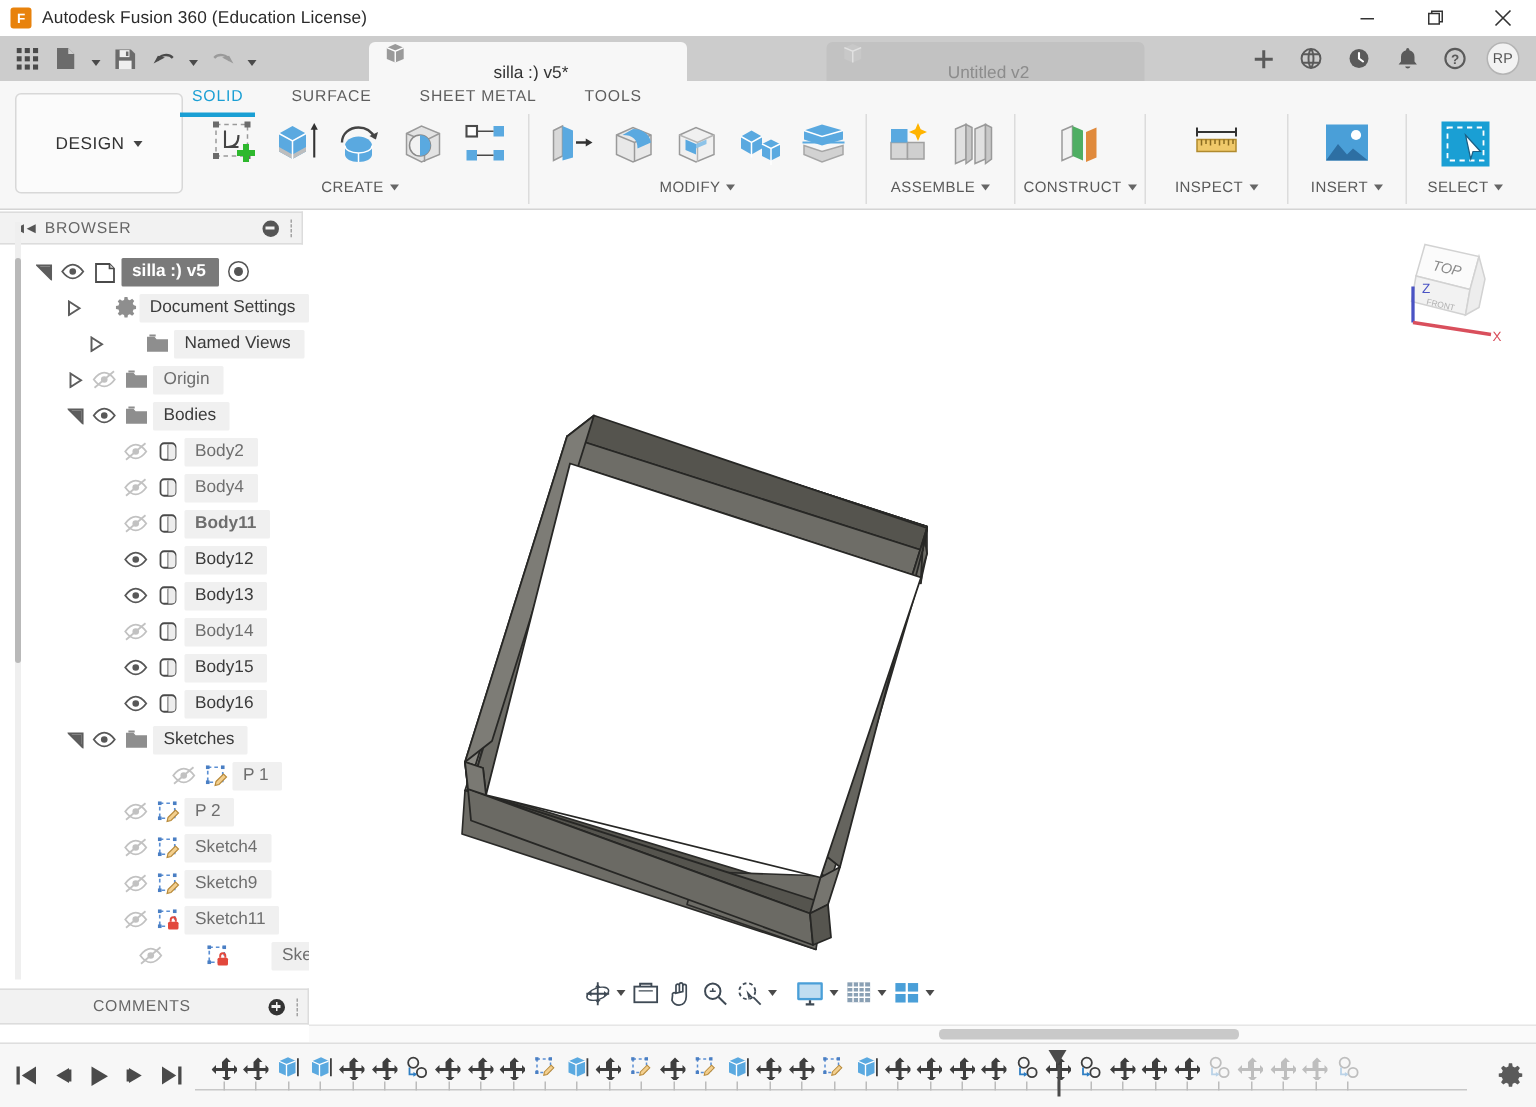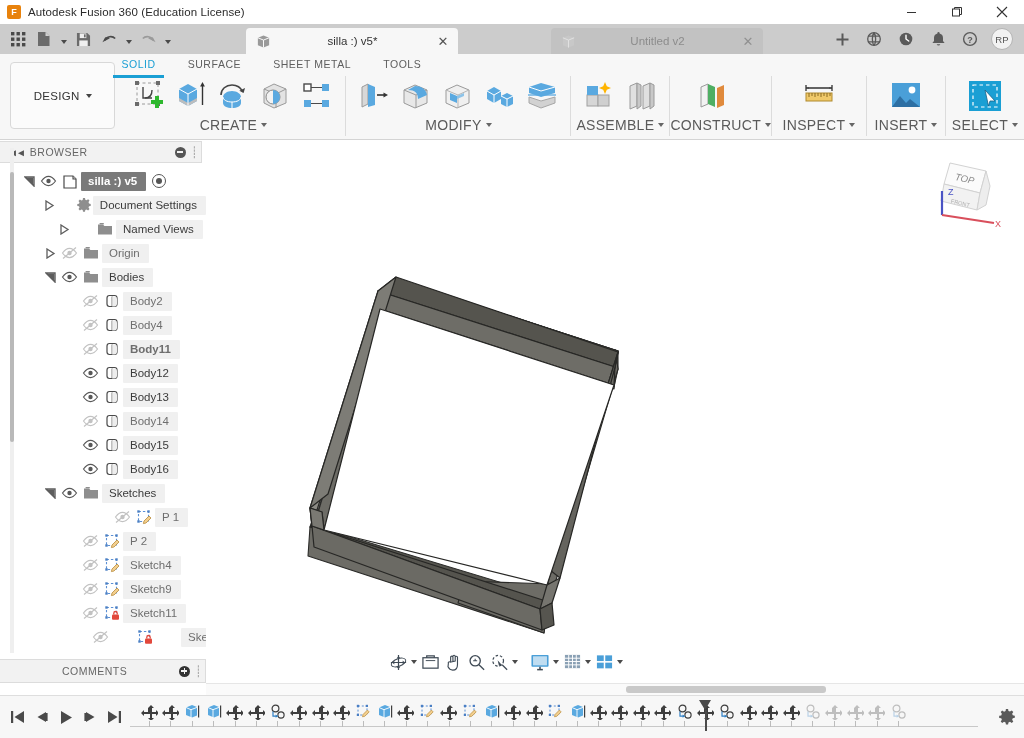--- a/index.html
+++ b/index.html
@@ -47,23 +47,23 @@
   .qat-caret {
     width: 13px; height: 26px; display: flex; align-items: flex-end;
     justify-content: center; padding-bottom: 8px;
   }
   .caret-dn {
     width: 0; height: 0; border-left: 3.5px solid transparent;
     border-right: 3.5px solid transparent; border-top: 4px solid #4a4a4a;
   }
   .tabs { display: flex; align-items: flex-end; height: 30px; flex: 1; }
   .doc-tab {
-    height: 26px; min-width: 212px; display: flex; align-items: center;
+    height: 26px; min-width: 212px; display: flex; 
     padding: 0 6px 0 10px; font-size: 11.5px; position: relative;
-    border-top-left-radius: 4px; border-top-right-radius: 4px;
+    border-top-left-radius: 4px; border-top-right-radius: 4px; flex-direction: column;
   }
   .doc-tab.active { background: #f7f7f7; color: #333333; }
   .doc-tab.inactive { background: #c2c2c2; color: #8c8c8c; }
   .doc-tab .tab-title { flex: 1; text-align: center; white-space: nowrap; }
   .tab-close {
     width: 18px; height: 18px; display: flex; align-items: center;
     justify-content: center; font-size: 13px; line-height: 1;
   }
   .doc-tab.active .tab-close { color: #555; }
   .doc-tab.inactive .tab-close { color: #909090; }
@@ -103,21 +103,21 @@
   .rtab.active { color: #1a9fd4; }
   .rtab.active::after {
     content: ""; position: absolute; left: -8px; right: -8px; bottom: -2px;
     height: 3px; background: #1a9fd4;
   }
   .panels { display: flex; align-items: flex-start; height: 60px; }
   .panel { display: flex; flex-direction: column; height: 60px; position: relative; }
   .panel + .panel { border-left: 1px solid #dcdcdc; }
   .panel-icons { display: flex; align-items: flex-start; height: 40px; padding: 0 7px; }
   .panel-label {
-    font-size: 14px; color: #5a5a5a; text-align: center;
+    font-size: 10px; color: #5a5a5a; text-align: center;
     display: flex; align-items: center; justify-content: center;
     height: 18px; letter-spacing: 0.3px;
   }
   .panel-label .caret-dn { margin-left: 4px; border-top-color: #666; }
   .tool {
     width: 42px; height: 40px; display: flex; align-items: center;
     justify-content: center;
   }
   .tool svg { display: block; }
 

